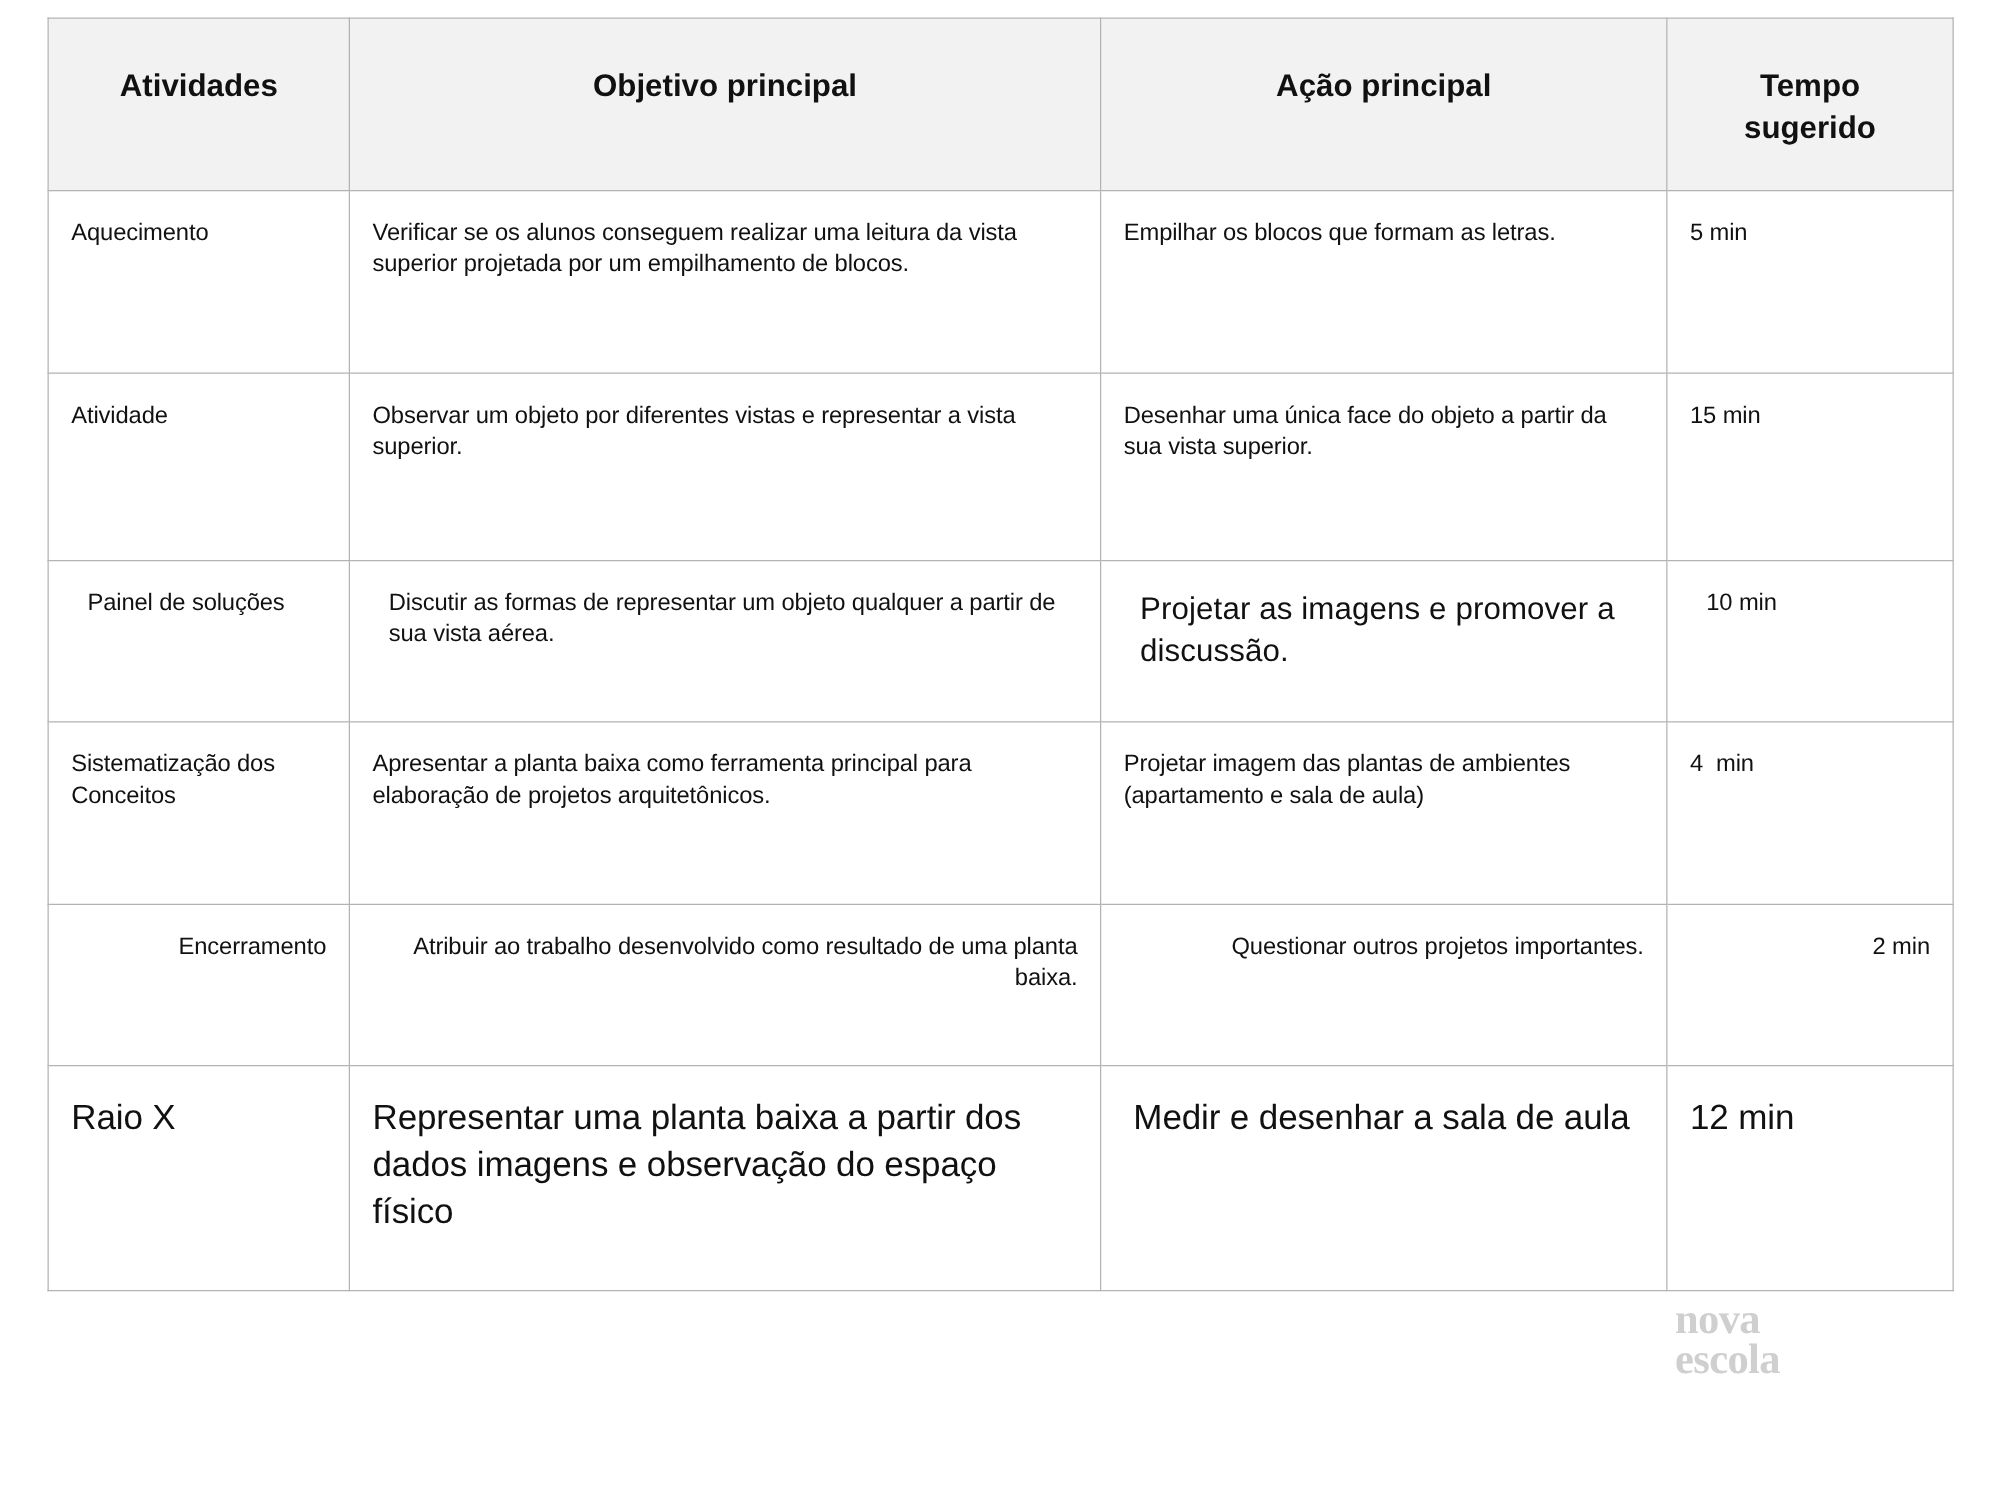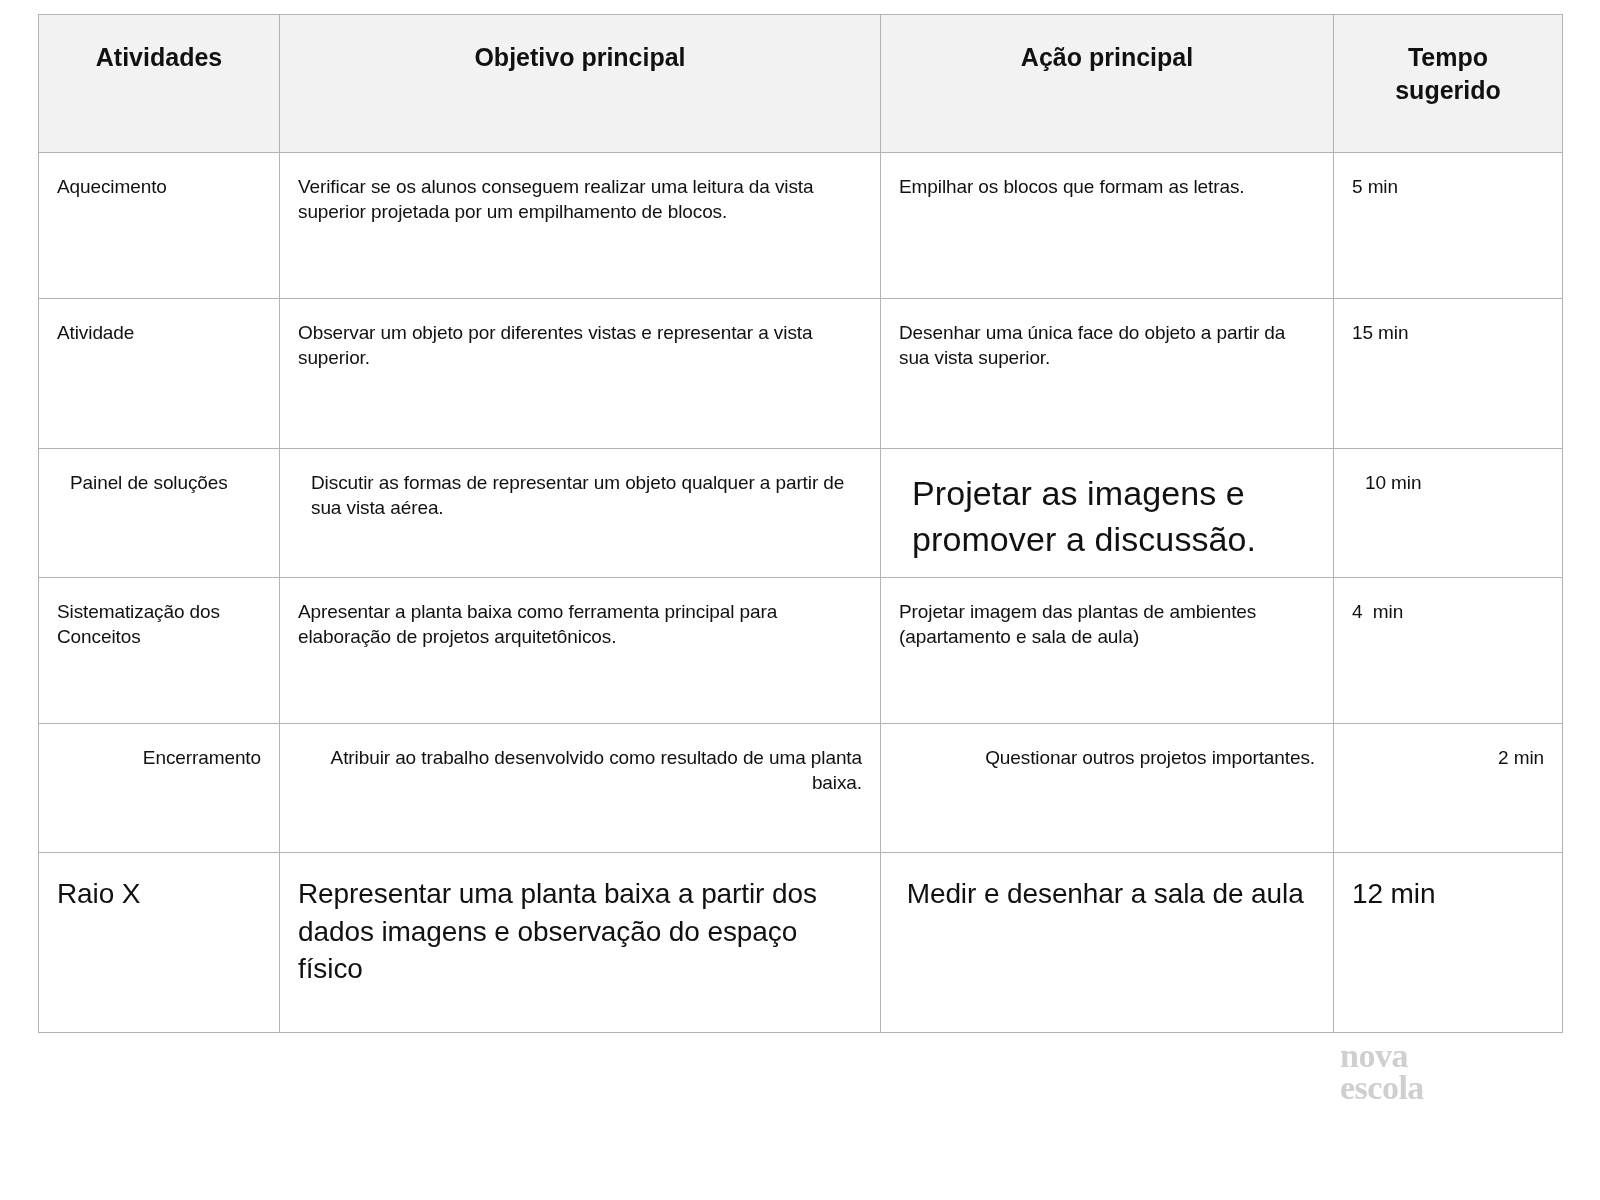--- a/index.html
+++ b/index.html
@@ -50,37 +50,37 @@
     font-weight: 400;
     letter-spacing: -0.1px;
     word-wrap: break-word;
     white-space: pre-wrap;
   }
 
   .plan-table thead th {
     background: #f2f2f2;
     font-weight: 700;
     height: 138px;
-    padding-top: 26px;
+    padding-top: 38px;
     font-size: 25px;
     letter-spacing: 0px;
   }
 
   
   tr.r0 td { height: 146px; }
   tr.r1 td { height: 150px; }
   tr.r2 td { height: 129px; padding-left: 31px; }
   tr.r3 td { height: 146px; }
   tr.r4 td { height: 129px; text-align: right; }
   tr.r5 td { height: 180px; }
 
   
   td.alt-face {
     font-family: "Liberation Sans", sans-serif;
-    font-size: 34px;
+    font-size: 25px;
     line-height: 1.34;
     letter-spacing: 0.1px;
   }
 
   
   tr.r5 td {
     font-size: 28px;
     line-height: 1.34;
   }
 

